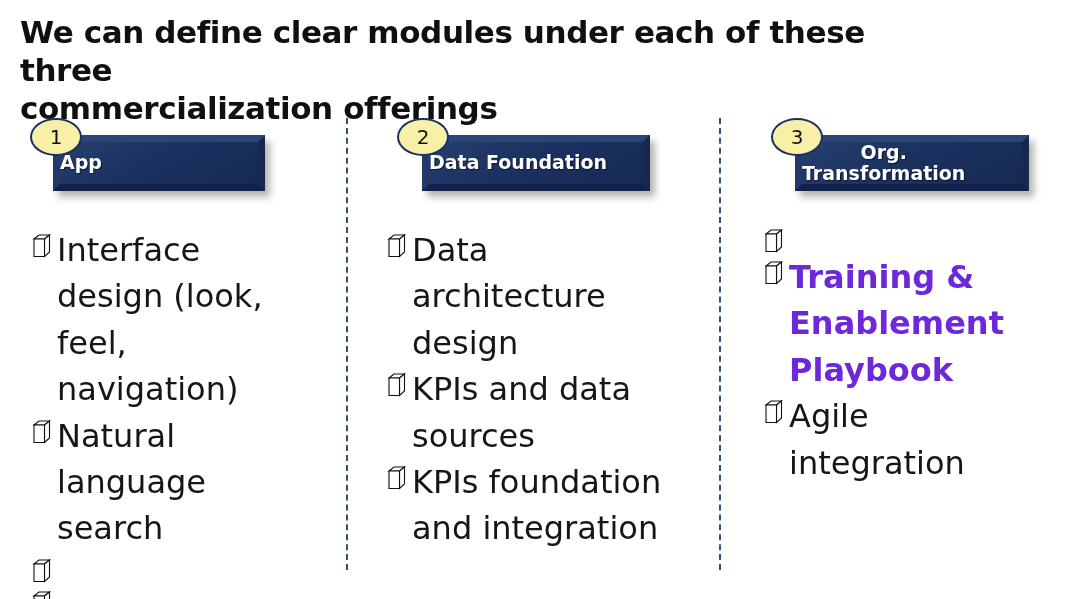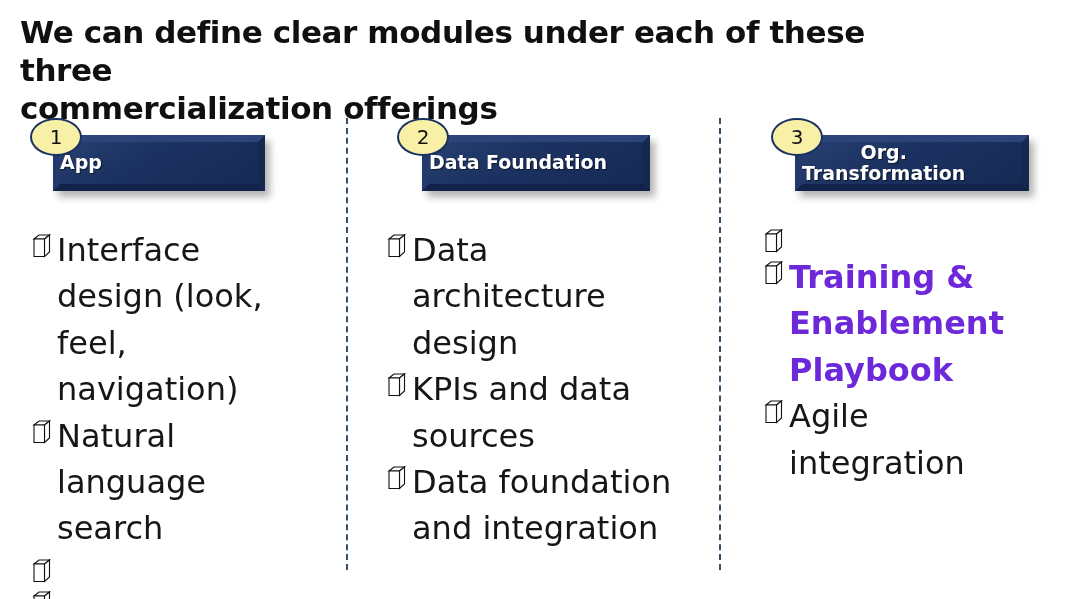--- a/index.html
+++ b/index.html
@@ -248,21 +248,21 @@
       <span class="bullet-text">KPIs and data sources</span>
     </div>
     <div class="bullet-item">
       <span class="bullet-icon">
         <svg width="24" height="27" viewBox="0 0 24 27">
             <path d="M4 7 L9 3 L19.5 3 L14.5 7 Z" fill="#fff" stroke="#111" stroke-width="1.1"></path>
             <path d="M19.5 3 L19.5 20 L14.5 24.5 L14.5 7 Z" fill="#fff" stroke="#111" stroke-width="1.1"></path>
             <path d="M4 7 L14.5 7 L14.5 24.5 L4 24.5 Z" fill="#fff" stroke="#111" stroke-width="1.1"></path>
           </svg>
       </span>
-      <span class="bullet-text">Data foundation and integration</span>
+      <span class="bullet-text">KPIs foundation and integration</span>
     </div>
   </div>
 </div>
 
 <div class="column col3">
   <div class="badge">
     <span>3</span>
   </div>
   <div class="header-wrap">
     <div class="header-box">

